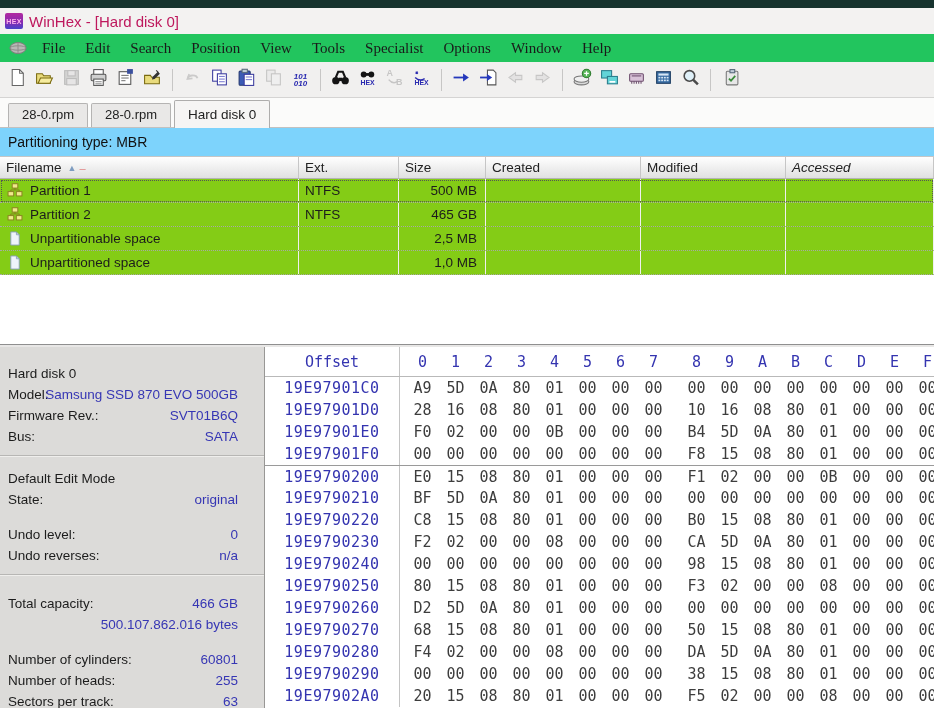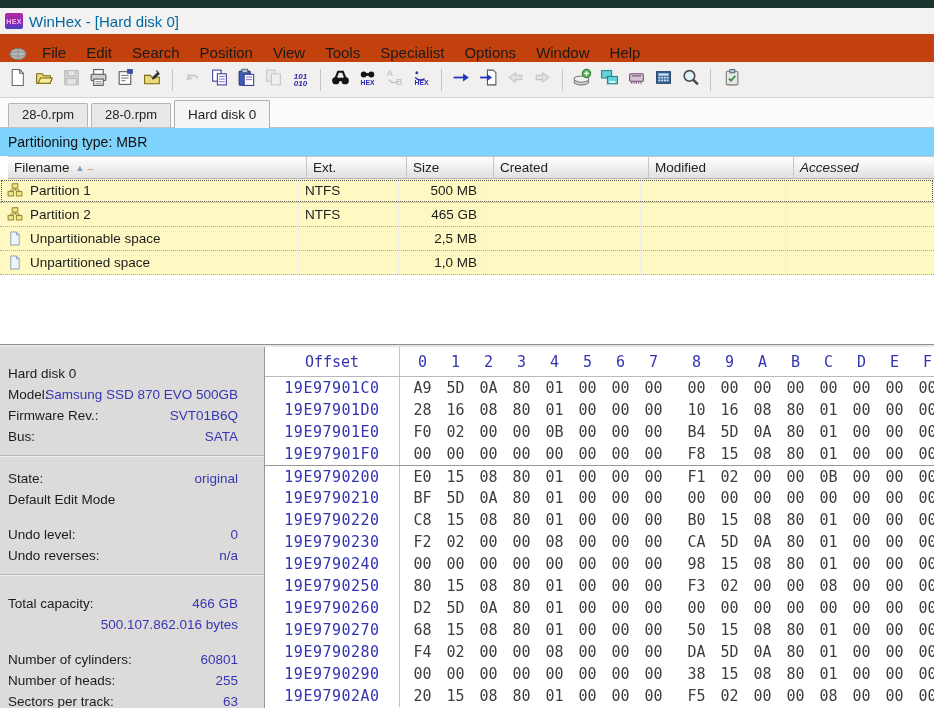--- a/index.html
+++ b/index.html
@@ -9,23 +9,23 @@
     background:#fff; font-family:"Liberation Sans", sans-serif; color:#1c1c1c;
     user-select:none;
   }
   
   .top-strip{ height:8px; background:#16332e; }
   
   .title-bar{ height:26px; background:#f3f2f1; display:flex; align-items:center; padding-left:5px; gap:6px; }
   .hex-logo{ width:18px; height:16px; background:linear-gradient(180deg,#b12aa0 0%,#8a2ab1 55%,#4743c9 100%);
     color:#ffb3ef; font-size:7px; font-weight:bold; display:flex; align-items:center; justify-content:center;
     border-radius:2px; letter-spacing:.3px; }
-  .title-text{ font-size:15px; color:#0369a1; }
-  
-  .menu-bar{ height:28px; background:#c2410c; display:flex; align-items:flex-end; padding-left:4px; }
+  .title-text{ font-size:15px; color:#be185d; }
+  
+  .menu-bar{ height:28px; background:#22c55e; display:flex; align-items:center; padding-left:4px;font-family:Liberation Serif, serif; }
   .child-icon{ width:20px; height:16px; display:flex; align-items:center; justify-content:center; margin:0 4px; }
   .menu-item{ font-size:15px; padding:3px 10px; color:#1a1a1a; cursor:default; }
   
   .toolbar{ height:36px; background:#f1f0ef; display:flex; align-items:center; padding-left:4px; border-bottom:1px solid #d5d4d3; }
   .tb-btn{ width:27px; height:27px; display:flex; align-items:center; justify-content:center; border:1px solid transparent; }
   .tb-btn svg{ width:19px; height:19px; }
   .tb-btn.disabled{ opacity:.5; filter:grayscale(1); }
   .tb-sep{ width:1px; height:22px; background:#c7c6c5; margin:0 6px; }
   .binic{ display:flex; flex-direction:column; line-height:7px; font-size:8px; font-weight:bold; color:#2a2ab0; font-family:"Liberation Sans",sans-serif; }
   
@@ -36,21 +36,21 @@
   
   .partition-bar{ height:28px; background:#7dd3fc; display:flex; align-items:center; padding-left:8px; font-size:14px; color:#111; }
   
   .file-table{ width:934px; }
   .t-head{ display:flex; height:23px; }
   .t-hcell{ background:linear-gradient(180deg,#ffffff 0%,#eeeeee 55%,#e0e0e0 100%);
     border-top:1px solid #c6c6c6; border-bottom:1px solid #b3b3b3; border-right:1px solid #c6c6c6;
     font-size:13.5px; display:flex; align-items:center; padding-left:6px; color:#222; overflow:hidden; white-space:nowrap; }
   .sort-ind{ margin-left:6px; font-size:9px; color:#7d9cc0; }
   .sort-extra{ margin-left:3px; font-size:11px; color:#e08585; }
-  .t-row{ display:flex; height:24px; border-bottom:1px dotted #a8a8a8; background:#fef9c3;justify-content:center; }
+  .t-row{ display:flex; height:24px; border-bottom:1px dotted #a8a8a8; background:#84cc16;justify-content:center; }
   .t-row.selected{ outline:1px dotted #555; outline-offset:-2px; }
   .t-cell{ font-size:13.5px; display:flex; align-items:center; padding-left:6px; border-right:1px solid #efefef; overflow:hidden; white-space:nowrap; }
   .t-cell.size{ justify-content:flex-end; padding-right:8px; }
   .row-icon{ width:17px; height:15px; margin:0 6px 0 1px; flex:0 0 auto; }
   .row-icon svg{ width:16px; height:15px; }
   .browser-space{ background:#fff; }
   
   .split-divider{ height:3px; background:#e8e7e6; border-top:1px solid #8f8f8f; }
   
   .bottom{ display:flex; height:361px; }
@@ -301,21 +301,21 @@
       <div class="tab">28-0.rpm</div>
       <div class="tab active">Hard disk 0</div>
     </div>
 
   <div class="partition-bar">
     <span>Partitioning type: MBR</span>
   </div>
 
   <div class="file-table">
     <div class="t-head" id="table-head">
-        <div class="t-hcell" style="width: 299px; flex: 0 0 299px; margin-left: 8px;">
+        <div class="t-hcell" style="width: 299px; flex: 0 0 299px;">
           <span>Filename</span>
           <span class="sort-ind">▲</span>
           <span class="sort-extra">–</span>
         </div>
         <div class="t-hcell" style="width: 100px; flex: 0 0 100px;">
           <span>Ext.</span>
         </div>
         <div class="t-hcell" style="width: 87px; flex: 0 0 87px;">
           <span>Size</span>
         </div>
@@ -399,22 +399,22 @@
 
   <div class="bottom">
     <div class="info-panel" id="info-panel">
         <div class="info-section s1">
           <div class="info-row hdr">Hard disk 0</div>
           <div class="info-row"><span class="lbl">Model:</span><span class="val">Samsung SSD 870 EVO 500GB</span></div>
           <div class="info-row"><span class="lbl">Firmware Rev.:</span><span class="val">SVT01B6Q</span></div>
           <div class="info-row"><span class="lbl">Bus:</span><span class="val">SATA</span></div>
         </div>
         <div class="info-section s2">
+          <div class="info-row hdr">Default Edit Mode</div>
           <div class="info-row"><span class="lbl">State:</span><span class="val">original</span></div>
-          <div class="info-row hdr">Default Edit Mode</div>
           <div class="info-spacer"></div>
           <div class="info-row"><span class="lbl">Undo level:</span><span class="val">0</span></div>
           <div class="info-row"><span class="lbl">Undo reverses:</span><span class="val">n/a</span></div>
         </div>
         <div class="info-section s3">
           <div class="info-row"><span class="lbl">Total capacity:</span><span class="val">466 GB</span></div>
           <div class="info-row">
             <span class="val">500.107.862.016 bytes</span>
           </div>
           <div class="info-spacer"></div>

